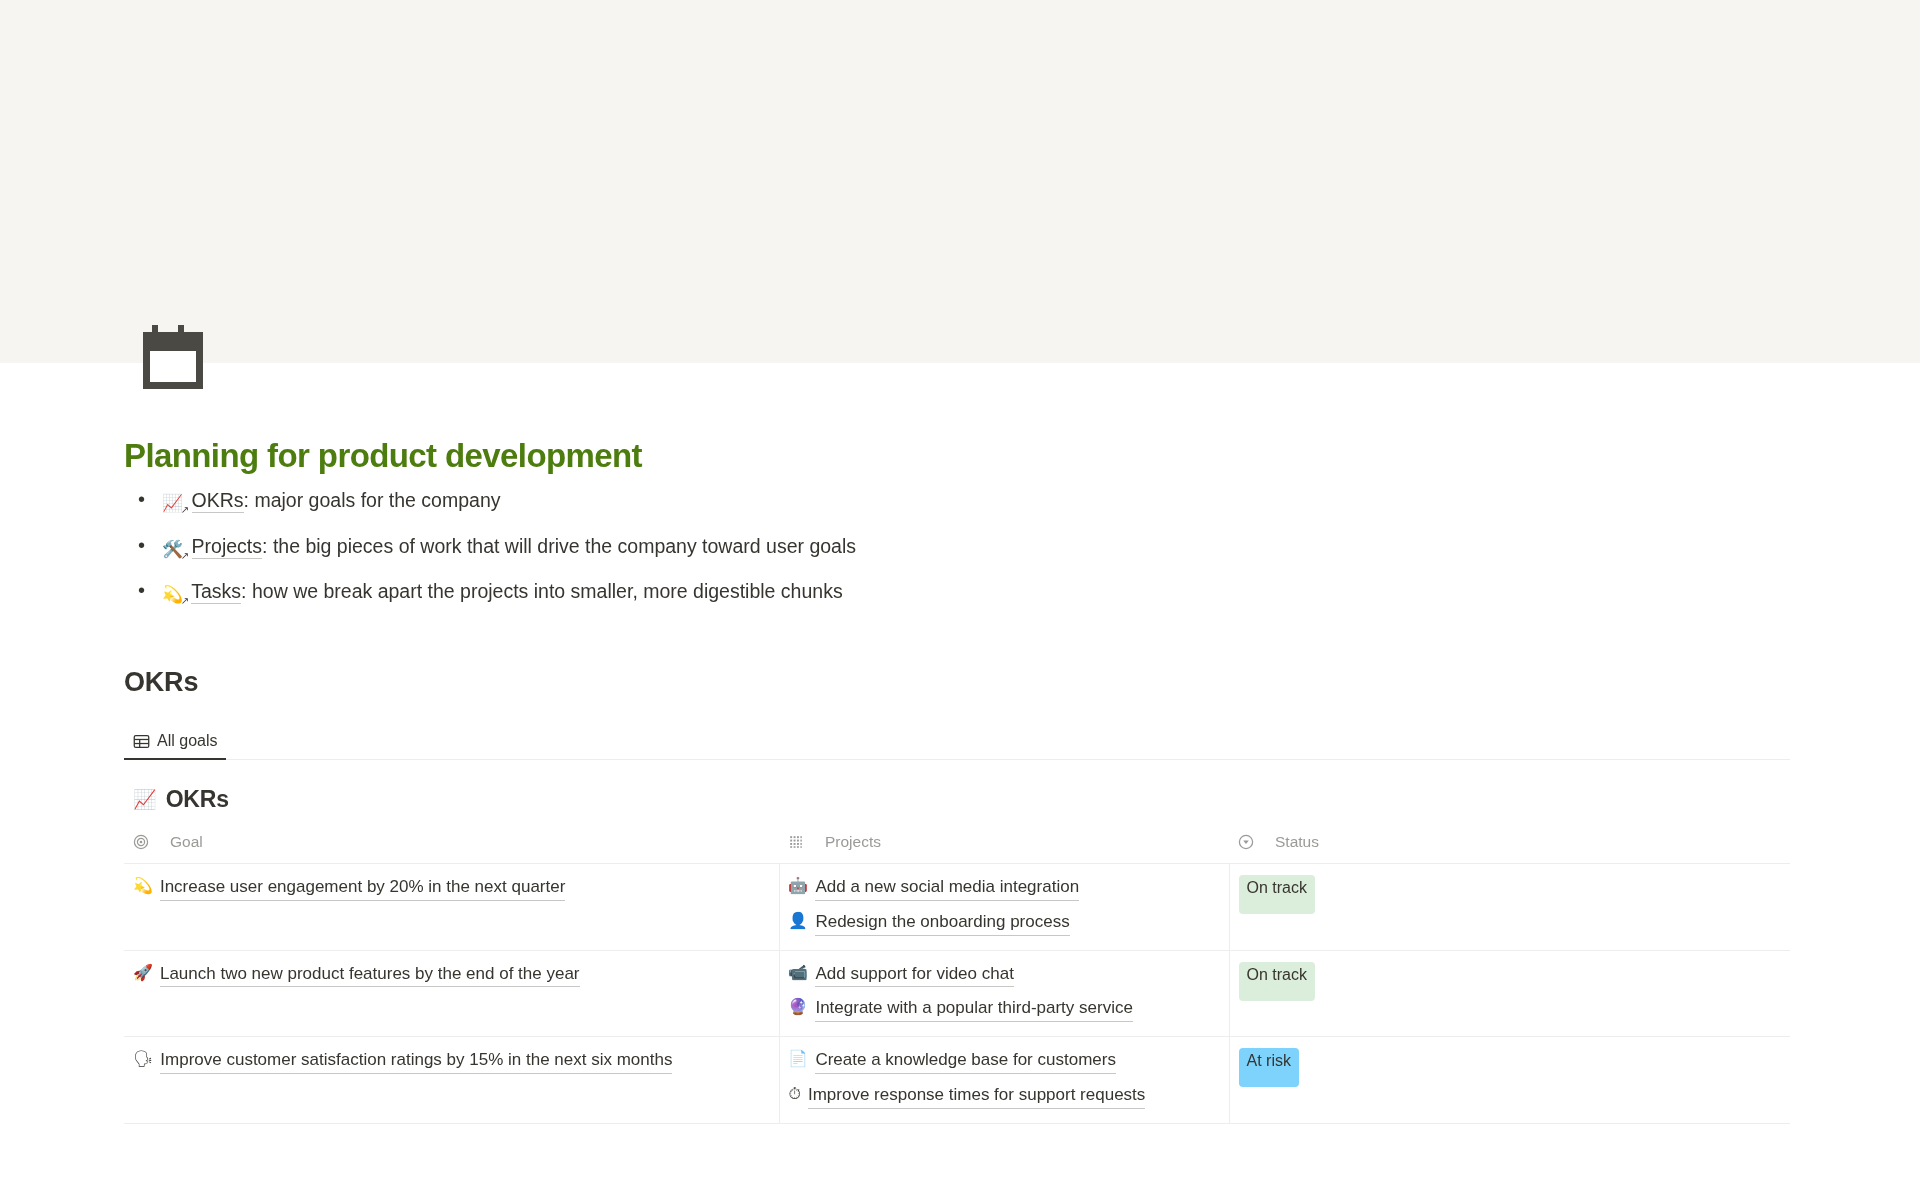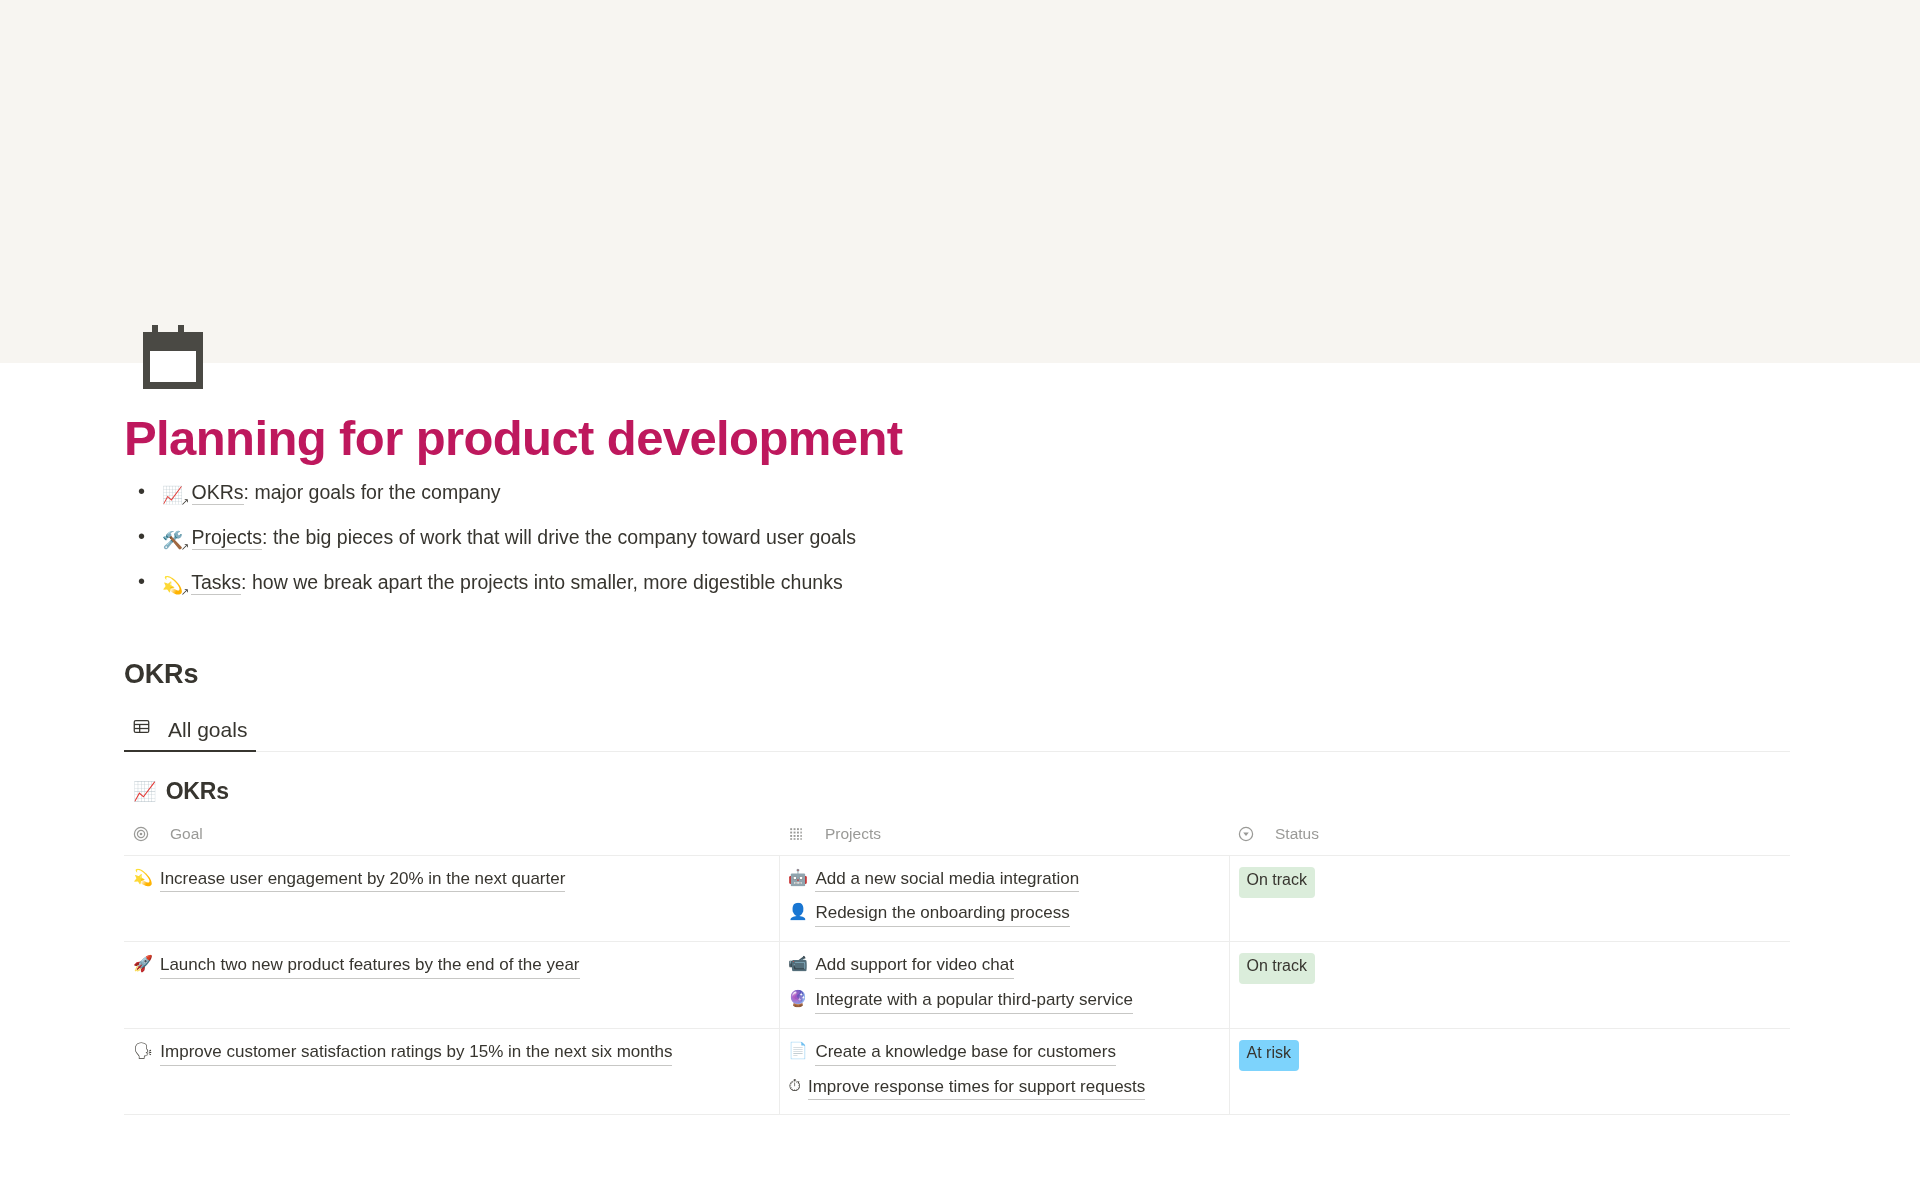--- a/index.html
+++ b/index.html
@@ -42,26 +42,26 @@
 
   
   .content {
     position: absolute;
     left: 124px;
     top: 400px;
     width: 1700px;
   }
 
   .page-title {
-    font-size: 49px;
+    font-size: 33px;
     line-height: 1.1;
     font-weight: 700;
     letter-spacing: -0.6px;
-    color: #be185d;
-    margin-top: 12px;
+    color: #4d7c0f;
+    margin-top: 38px;
   }
 
   h2.section-heading {
     font-size: 27px;
     font-weight: 700;
     letter-spacing: -0.2px;
     color: #37352f;
     margin-top: 52px;
   }
 
@@ -121,23 +121,23 @@
   .view-tabs {
     margin-top: 20px;
     border-bottom: 1px solid #ededec;
     width: 1666px;
     height: 42px;
     display: flex;
     align-items: flex-end;
   }
   .view-tab {
     display: flex;
-    align-items: flex-start;
-    gap: 18px;
-    font-size: 21px;
+    align-items: flex-end;
+    gap: 7px;
+    font-size: 16px;
     color: #37352f;
     padding: 0 9px 9px 9px;
     cursor: pointer;
     position: relative;
   }
   .view-tab.active::after {
     content: "";
     position: absolute;
     left: 0; right: 0; bottom: -1px;
     height: 2px;
@@ -211,21 +211,21 @@
   }
   .cell-link {
     color: #37352f;
     text-decoration: none;
     border-bottom: 1px solid rgba(55,53,47,0.28);
     padding-bottom: 1px;
   }
 
   .badge {
     display: inline-block;
-    padding: 3px 8px 8px 8px;
+    padding: 3px 8px 16px 8px;
     border-radius: 4px;
     font-size: 16px;
     line-height: 1.25;
     color: #37352f;
     white-space: nowrap;
   }
   .badge.on-track { background: #dbeddb; }
   .badge.at-risk  { background: #7dd3fc; }
 </style>
 </head>

